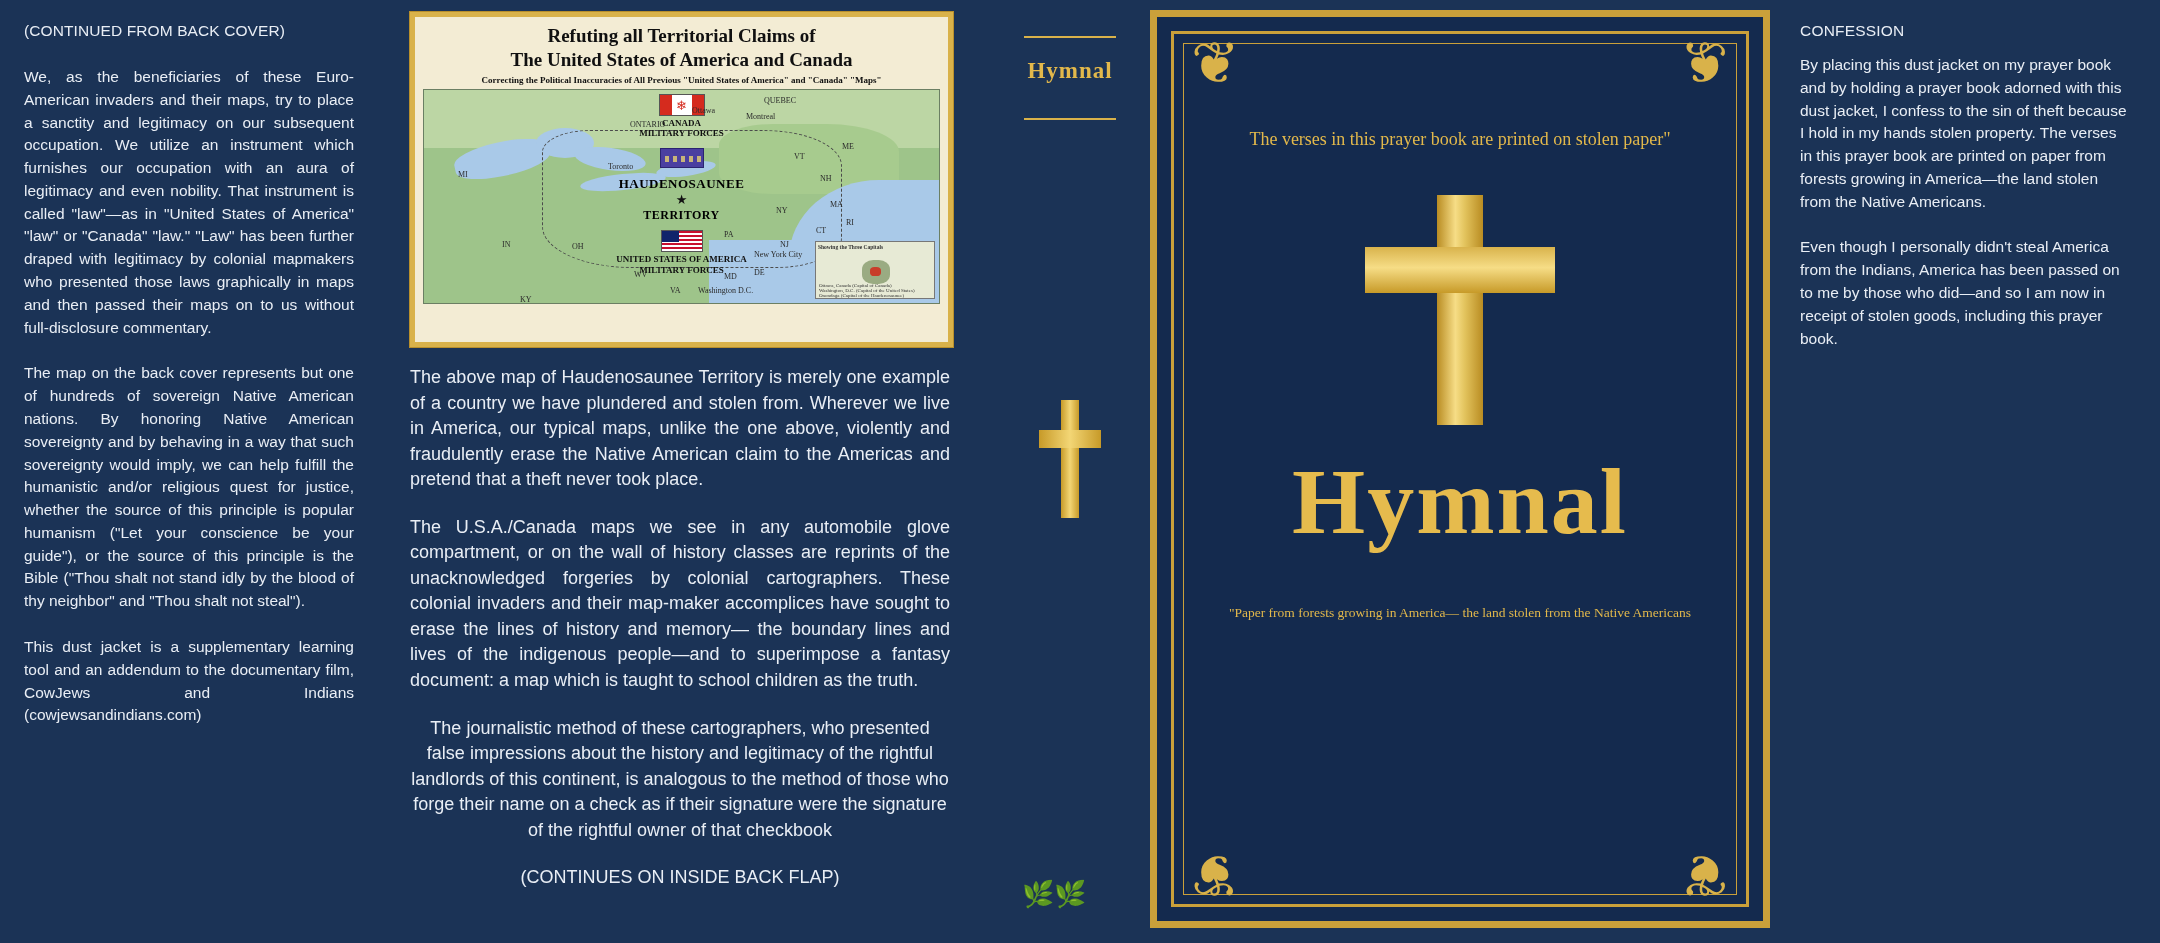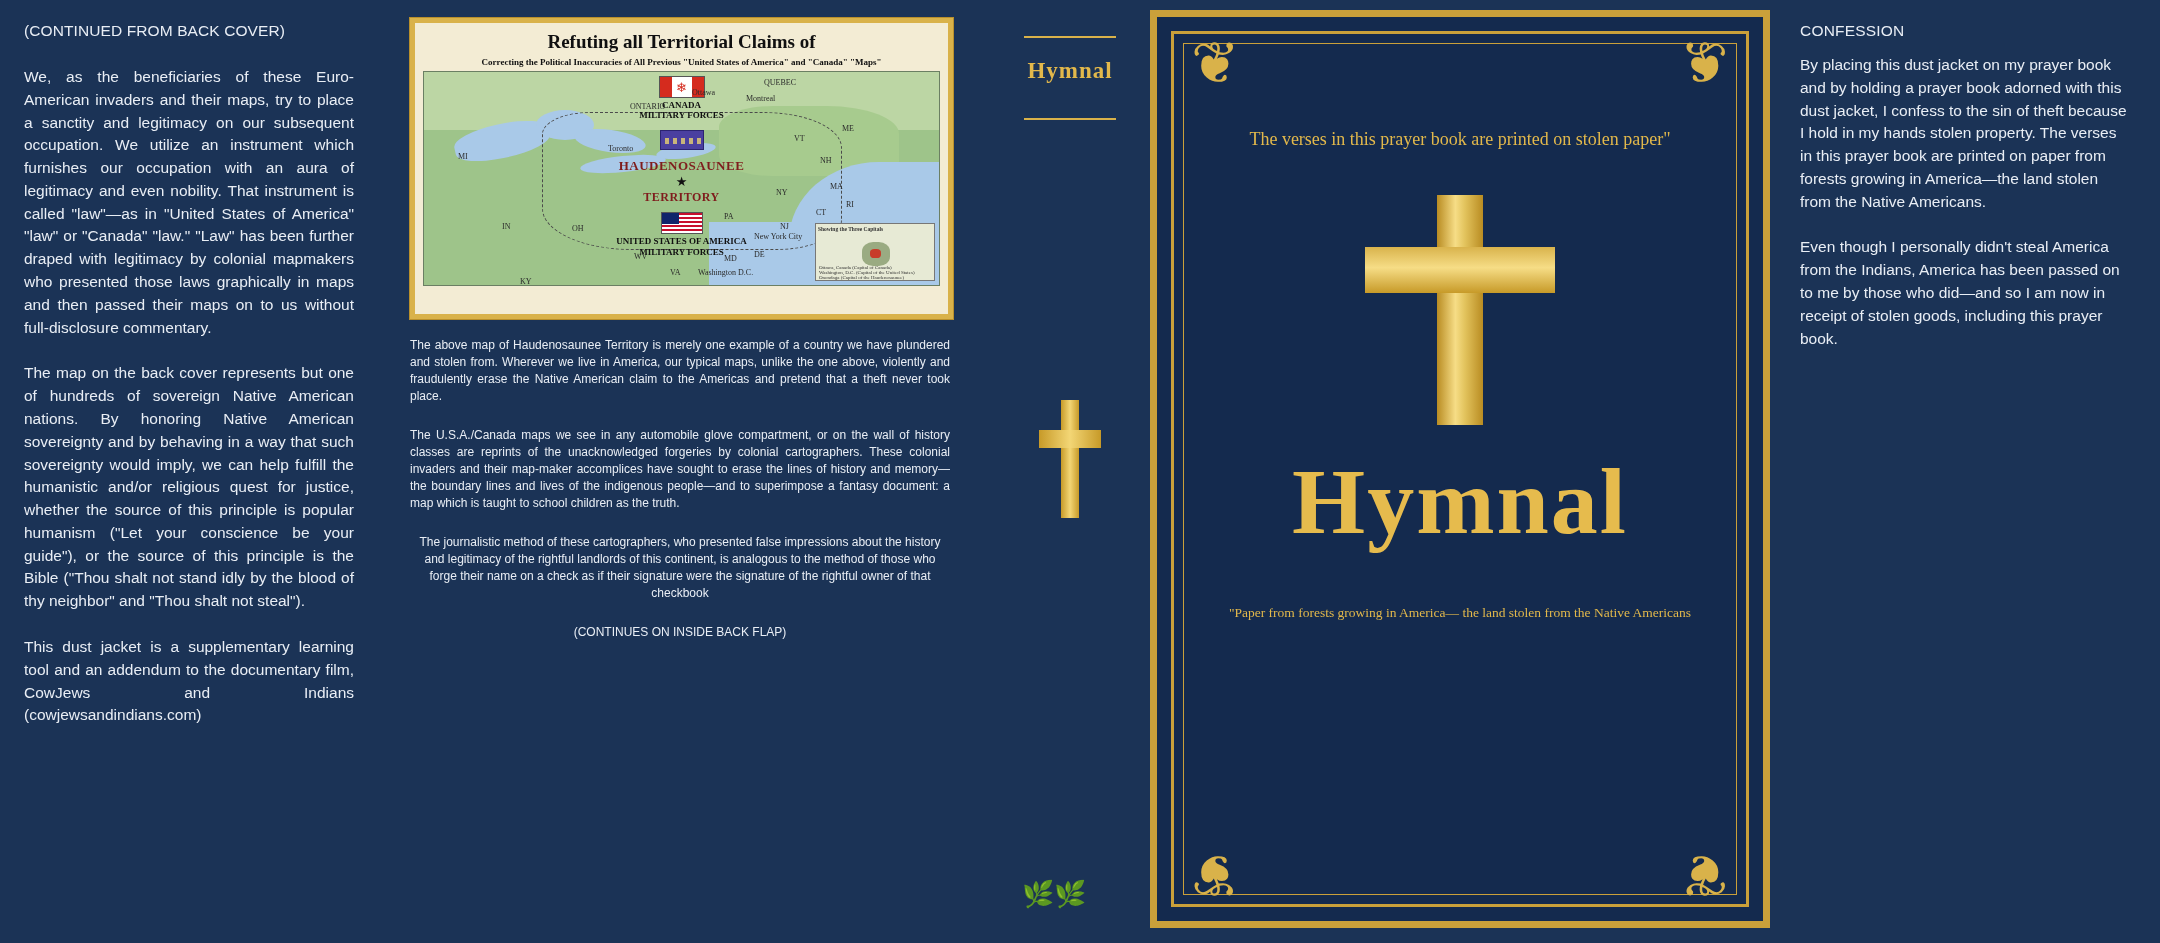--- a/index.html
+++ b/index.html
@@ -36,27 +36,26 @@
     -webkit-hyphens: auto; hyphens: auto;
   }
 
   
   .mid-col {
     position: absolute;
     left: 410px; top: 12px;
     width: 555px; height: 920px;
   }
   .map-frame {
-    width: 543px; height: 301px;
+    width: 543px; height: 335px;
     background: #f3ecd4;
     border: 5px solid #d9b24a;
     box-shadow: 0 0 0 1px #b88f2c;
     padding: 6px 8px 4px 8px;
     position: relative;
-    margin-top: 6px;
   }
   .map-title {
     text-align: center;
     color: #101010;
     font-family: "Liberation Serif", serif;
     font-weight: bold;
     font-size: 19px;
     line-height: 1.15;
     margin-top: 2px;
   }
@@ -96,21 +95,21 @@
   }
   .map-label {
     position: absolute;
     font-family: "Liberation Serif", serif;
     font-size: 8px;
     color: #2b2b2b;
   }
   .haud-label {
     position: absolute; left: 0; right: 0; text-align: center;
     font-family: "Liberation Serif", serif; font-weight: bold;
-    color: #7f1d1d;
+    color: #000000;
   }
   .haud-1 { top: 62px; font-size: 13px; letter-spacing: .5px; }
   .haud-2 { top: 95px; font-size: 12px; letter-spacing: .5px; }
   .star {
     position: absolute; left: 50%; top: 78px; transform: translateX(-50%);
     color: #111; font-size: 13px;
   }
   .flag-ca {
     position: absolute; left: 50%; top: 4px; transform: translateX(-50%);
     width: 46px; height: 22px; background: #fff;
@@ -164,21 +163,21 @@
     position: absolute; left: 46px; top: 18px; width: 28px; height: 24px;
     background: #9aab82; border-radius: 40%;
   }
   .inset-blob::after {
     content: ""; position: absolute; left: 8px; top: 7px; width: 11px; height: 9px;
     background: #c83c2a; border-radius: 40%;
   }
 
   .mid-body { margin-top: 18px; color: #e9eef5; width: 540px; }
   .mid-body p {
-    font-size: 12px;
+    font-size: 18px;
     line-height: 1.42;
     margin: 0 0 22px 0;
     text-align: center;
   }
   .mid-body p.just { text-align: justify; }
   .mid-body .final { text-align: center; margin-top: 6px; }
 
   
   .spine {
     position: absolute;
@@ -303,20 +302,21 @@
     <div class="head">(CONTINUED FROM BACK COVER)</div>
     <p>We, as the beneficiaries of these Euro-American invaders and their maps, try to place a sanctity and legitimacy on our subsequent occupation. We utilize an instrument which furnishes our occupation with an aura of legitimacy and even nobility. That instrument is called "law"—as in "United States of America" "law" or "Canada" "law." "Law" has been further draped with legitimacy by colonial mapmakers who presented those laws graphically in maps and then passed their maps on to us without full-disclosure commentary.</p>
     <p>The map on the back cover represents but one of hundreds of sovereign Native American nations.  By honoring Native American sovereignty and by behaving in a way that such sovereignty would imply, we can help fulfill  the humanistic and/or religious quest for justice, whether the source of this principle is popular humanism ("Let your conscience be your guide"), or the source of this principle is the Bible ("Thou shalt not stand idly by the blood of thy neighbor" and "Thou shalt not steal").</p>
     <p>This dust jacket is a supplementary learning tool and an addendum to the documentary film, CowJews and Indians (cowjewsandindians.com)</p>
   </div>
 
   <div class="mid-col">
 
     <div class="map-frame">
       <div class="map-title">Refuting all Territorial Claims of</div>
+      <div class="map-title">The United States of America and Canada</div>
       <div class="map-sub">Correcting the Political Inaccuracies of All Previous "United States of America" and "Canada" "Maps"</div>
 
       <div class="map-canvas">
         <div class="land-north"></div>
         <div class="land-ne"></div>
         <div class="water w-great-lakes-1"></div>
         <div class="water w-great-lakes-2"></div>
         <div class="water w-great-lakes-3"></div>
         <div class="water w-erie"></div>
         <div class="water w-ontario"></div>

